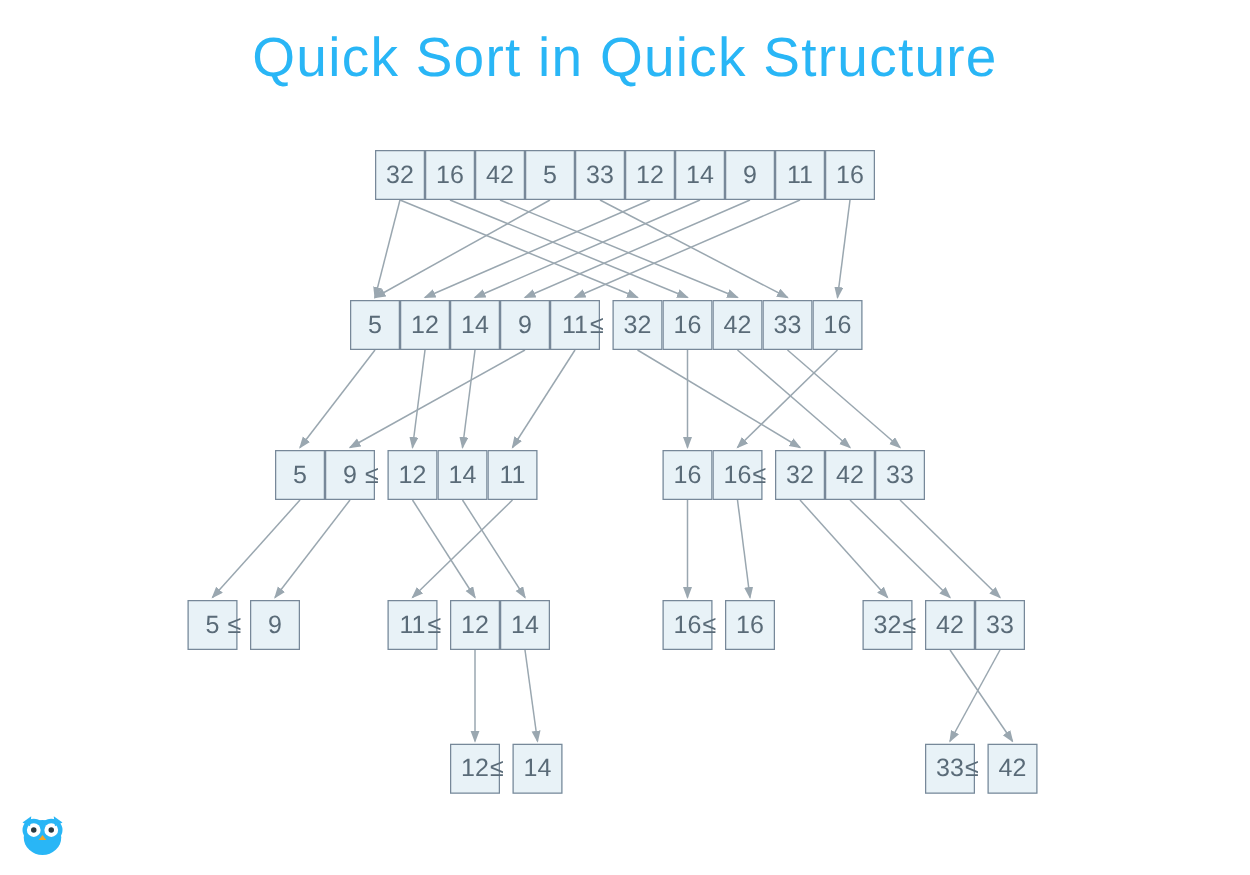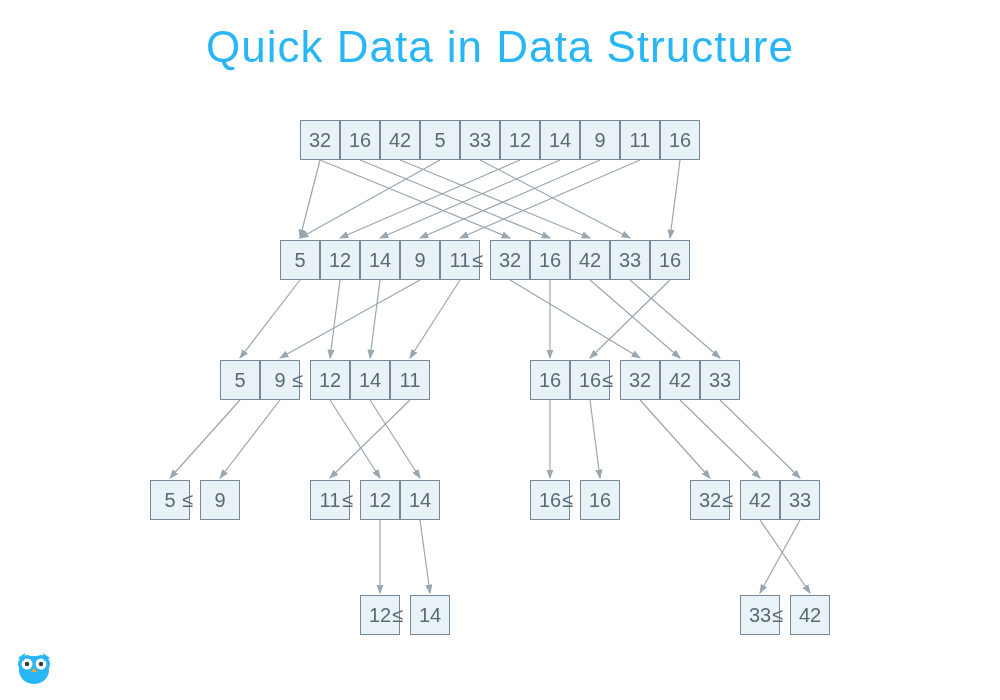--- a/index.html
+++ b/index.html
@@ -6,21 +6,21 @@
   .title{position:absolute;top:22px;left:0;right:0;text-align:center;font-size:44px;color:#29b6f6;font-weight:400;letter-spacing:1px}
   .cell{position:absolute;width:40px;height:40px;background:#e8f2f7;border:1px solid #789;box-sizing:border-box;font-size:20px;color:#5a6b78;display:flex;align-items:center;justify-content:center}
   .op{position:absolute;font-size:20px;color:#5a6b78}
   .owl{position:absolute;left:12px;bottom:12px;width:44px;height:44px}
   svg.arrows{position:absolute;left:0;top:0;width:1000px;height:700px;pointer-events:none}
   svg.arrows line{stroke:#9aa7b0;stroke-width:1.2}
 </style>
 </head>
 <body>
 
-<div class="title">Quick Data in Data Structure</div>
+<div class="title">Quick Sort in Quick Structure</div>
 
 <svg class="arrows">
   <defs>
     <marker id="ah" markerWidth="8" markerHeight="8" refX="7" refY="3" orient="auto">
       <path d="M0,0 L8,3 L0,6 Z" fill="#9aa7b0"></path>
     </marker>
   </defs>
   <g id="arrow-g">
       <line x1="320" y1="160" x2="300" y2="238" marker-end="url(#ah)"></line>
       <line x1="440" y1="160" x2="300" y2="238" marker-end="url(#ah)"></line>

